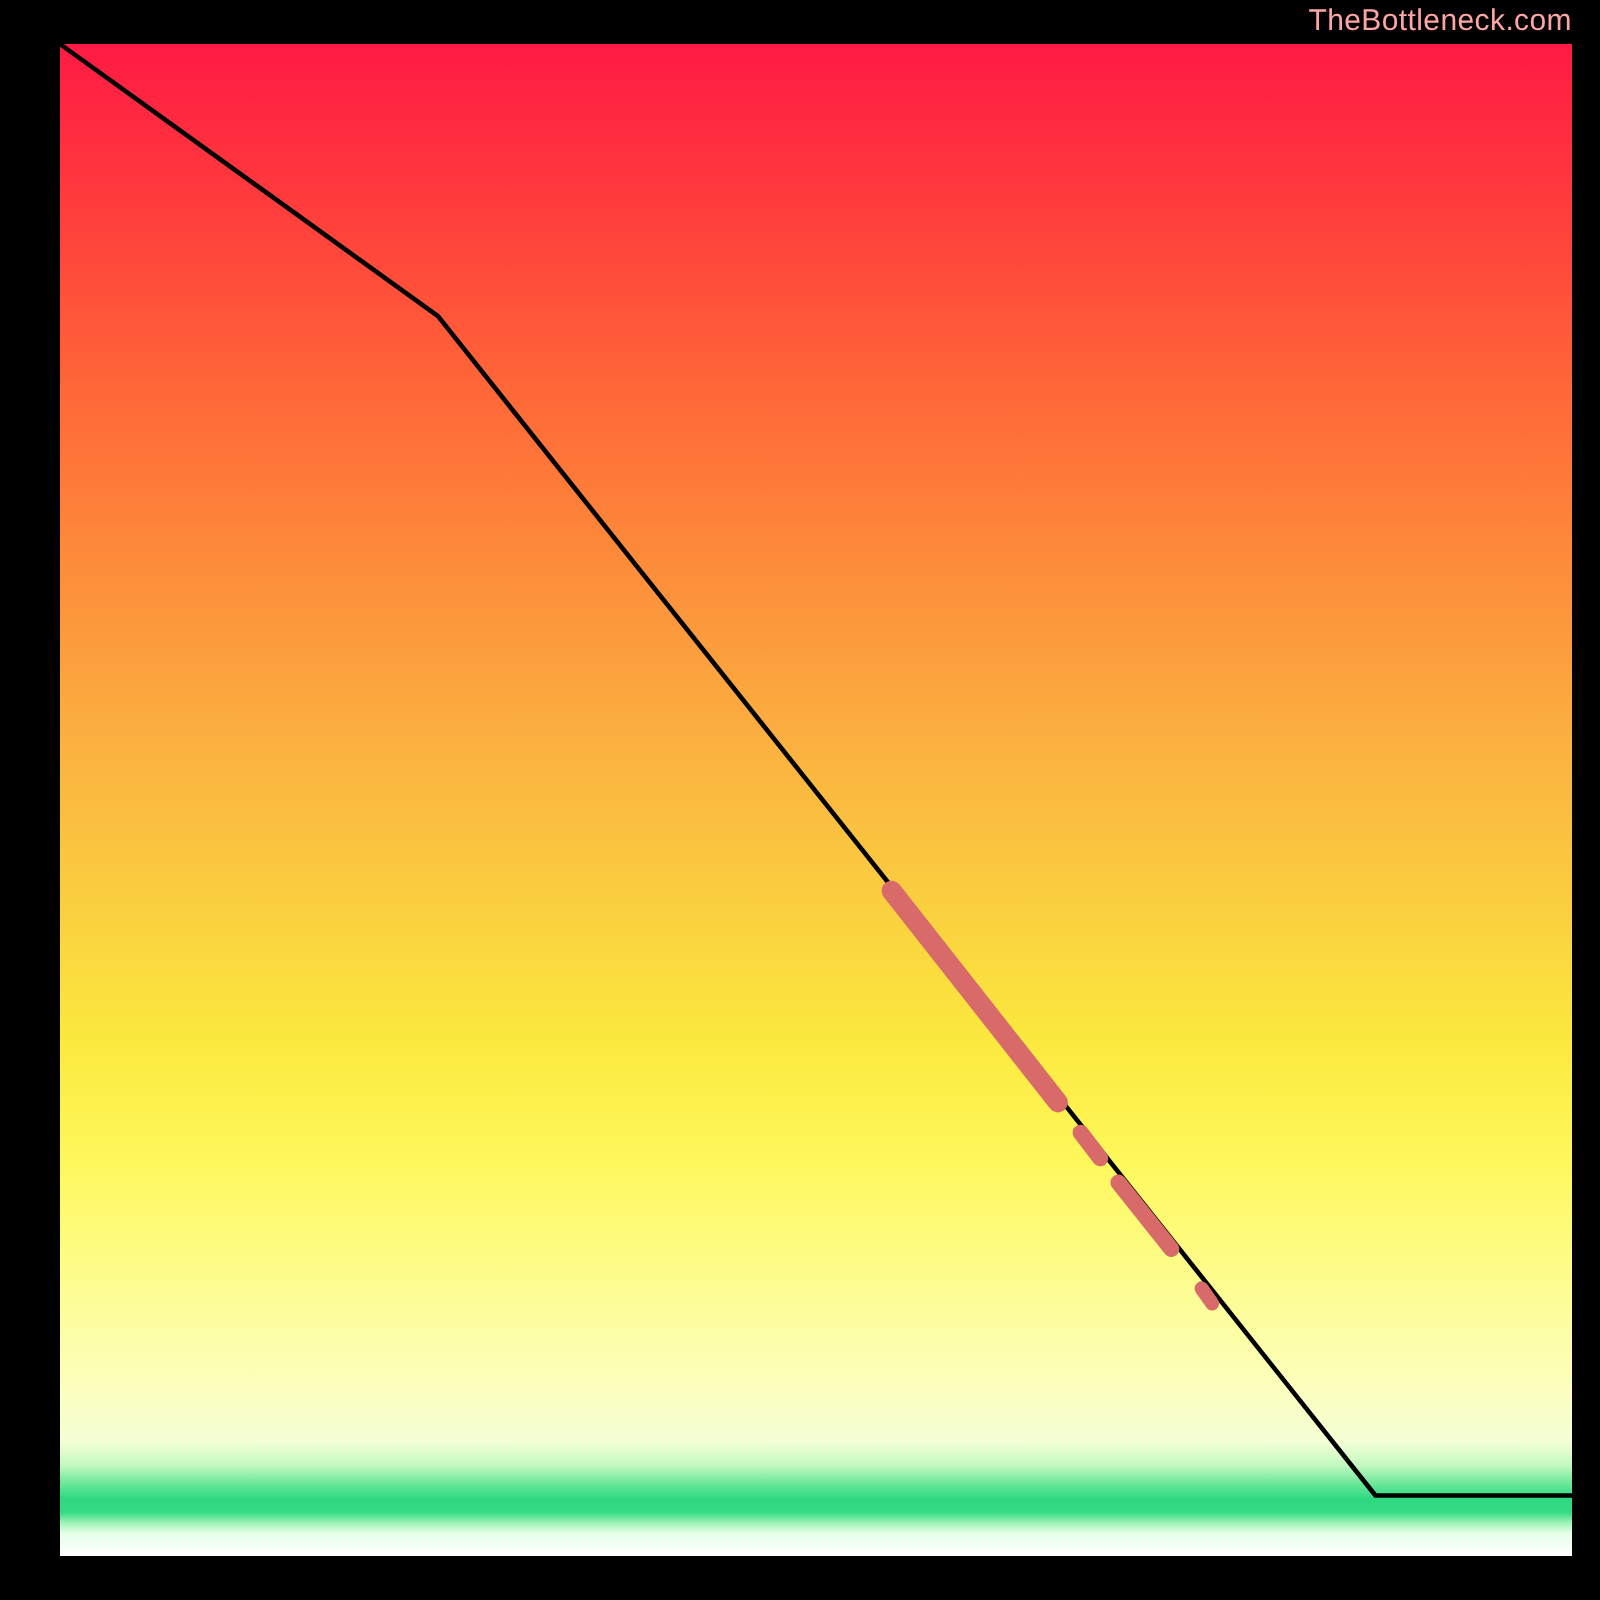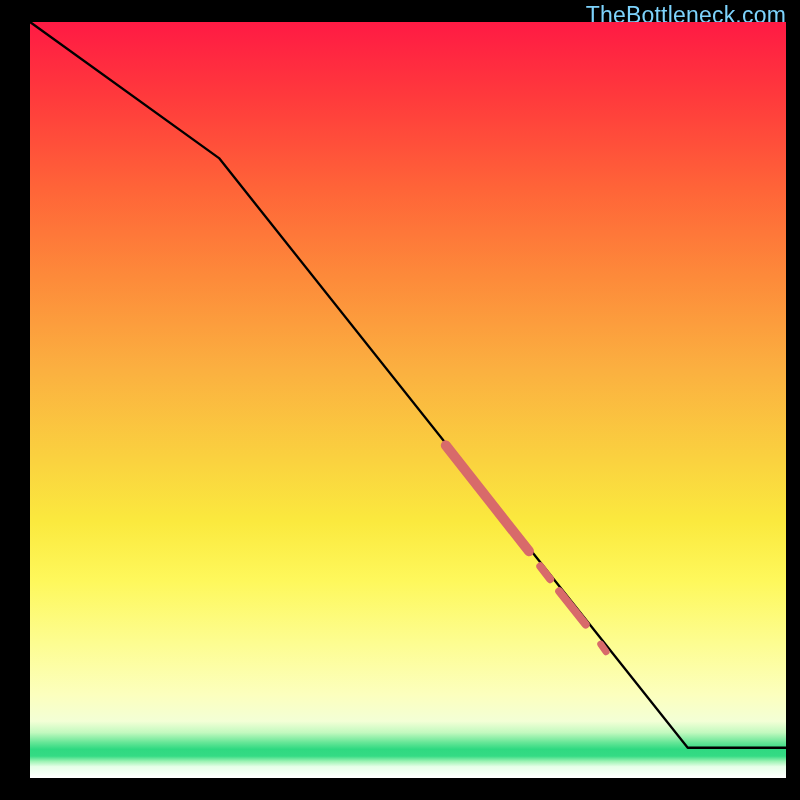--- a/index.html
+++ b/index.html
@@ -43,22 +43,22 @@
       #34db84 97.1%,
       #9df3b4 97.8%,
       #e6ffe8 98.5%,
       #ffffff 100%
     );
   }
   .watermark {
     position: absolute;
     top: 2px;
     right: 14px;
-    color: #7dd3fc;
-    font-size: 23px;
+    color: #fca5a5;
+    font-size: 15px;
     font-weight: 500;
     letter-spacing: 0.2px;
     user-select: none;
   }
   svg.overlay {
     position: absolute;
     left: 30px;
     top: 22px;
     width: 756px;
     height: 756px;

